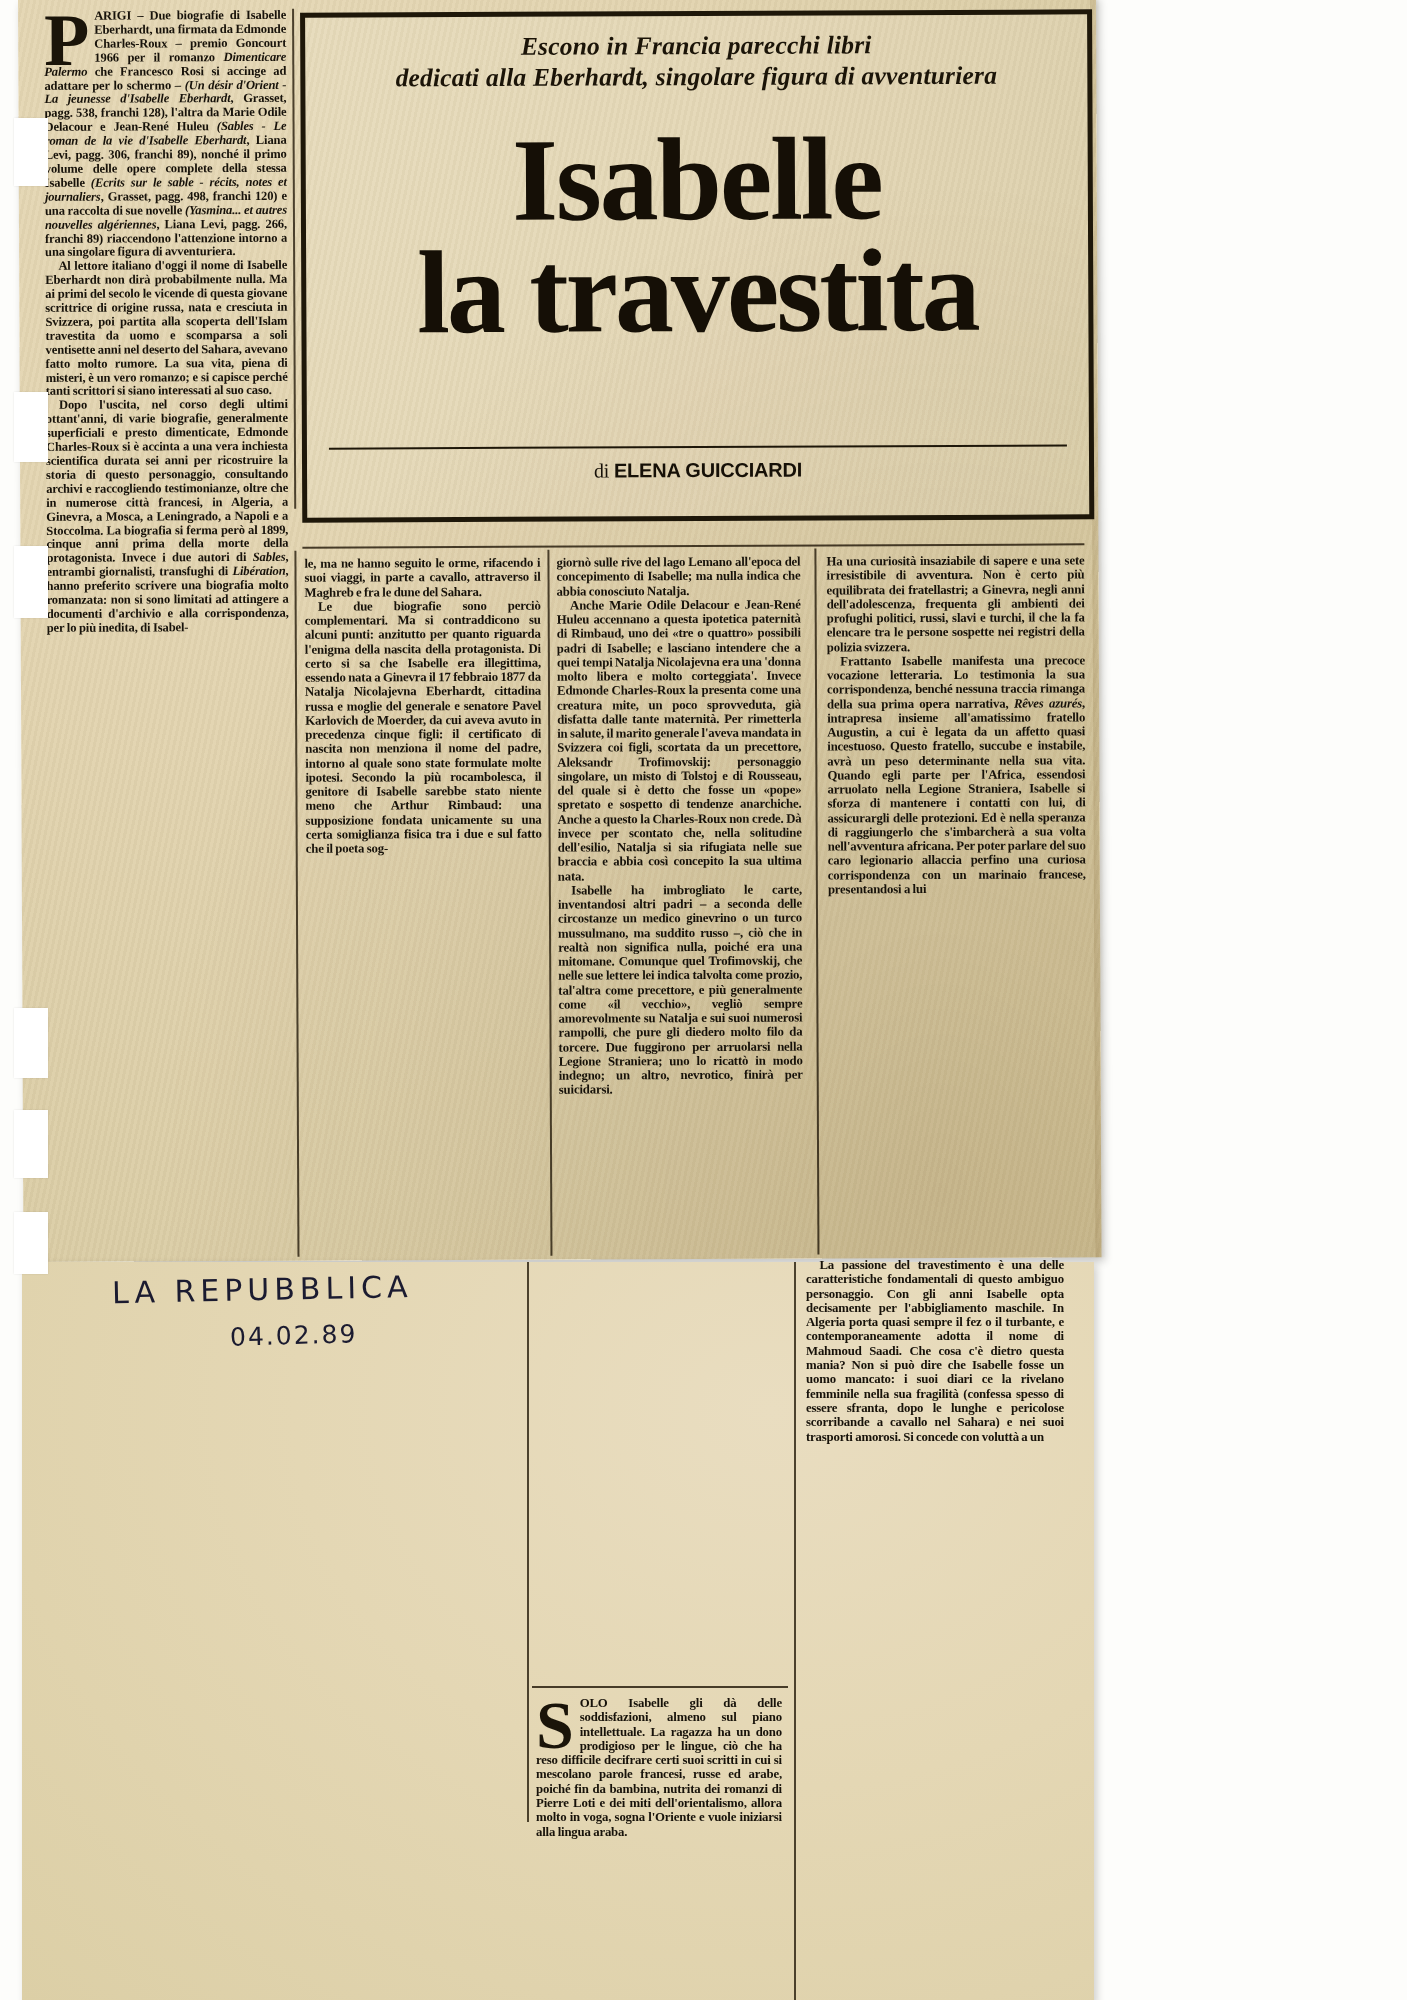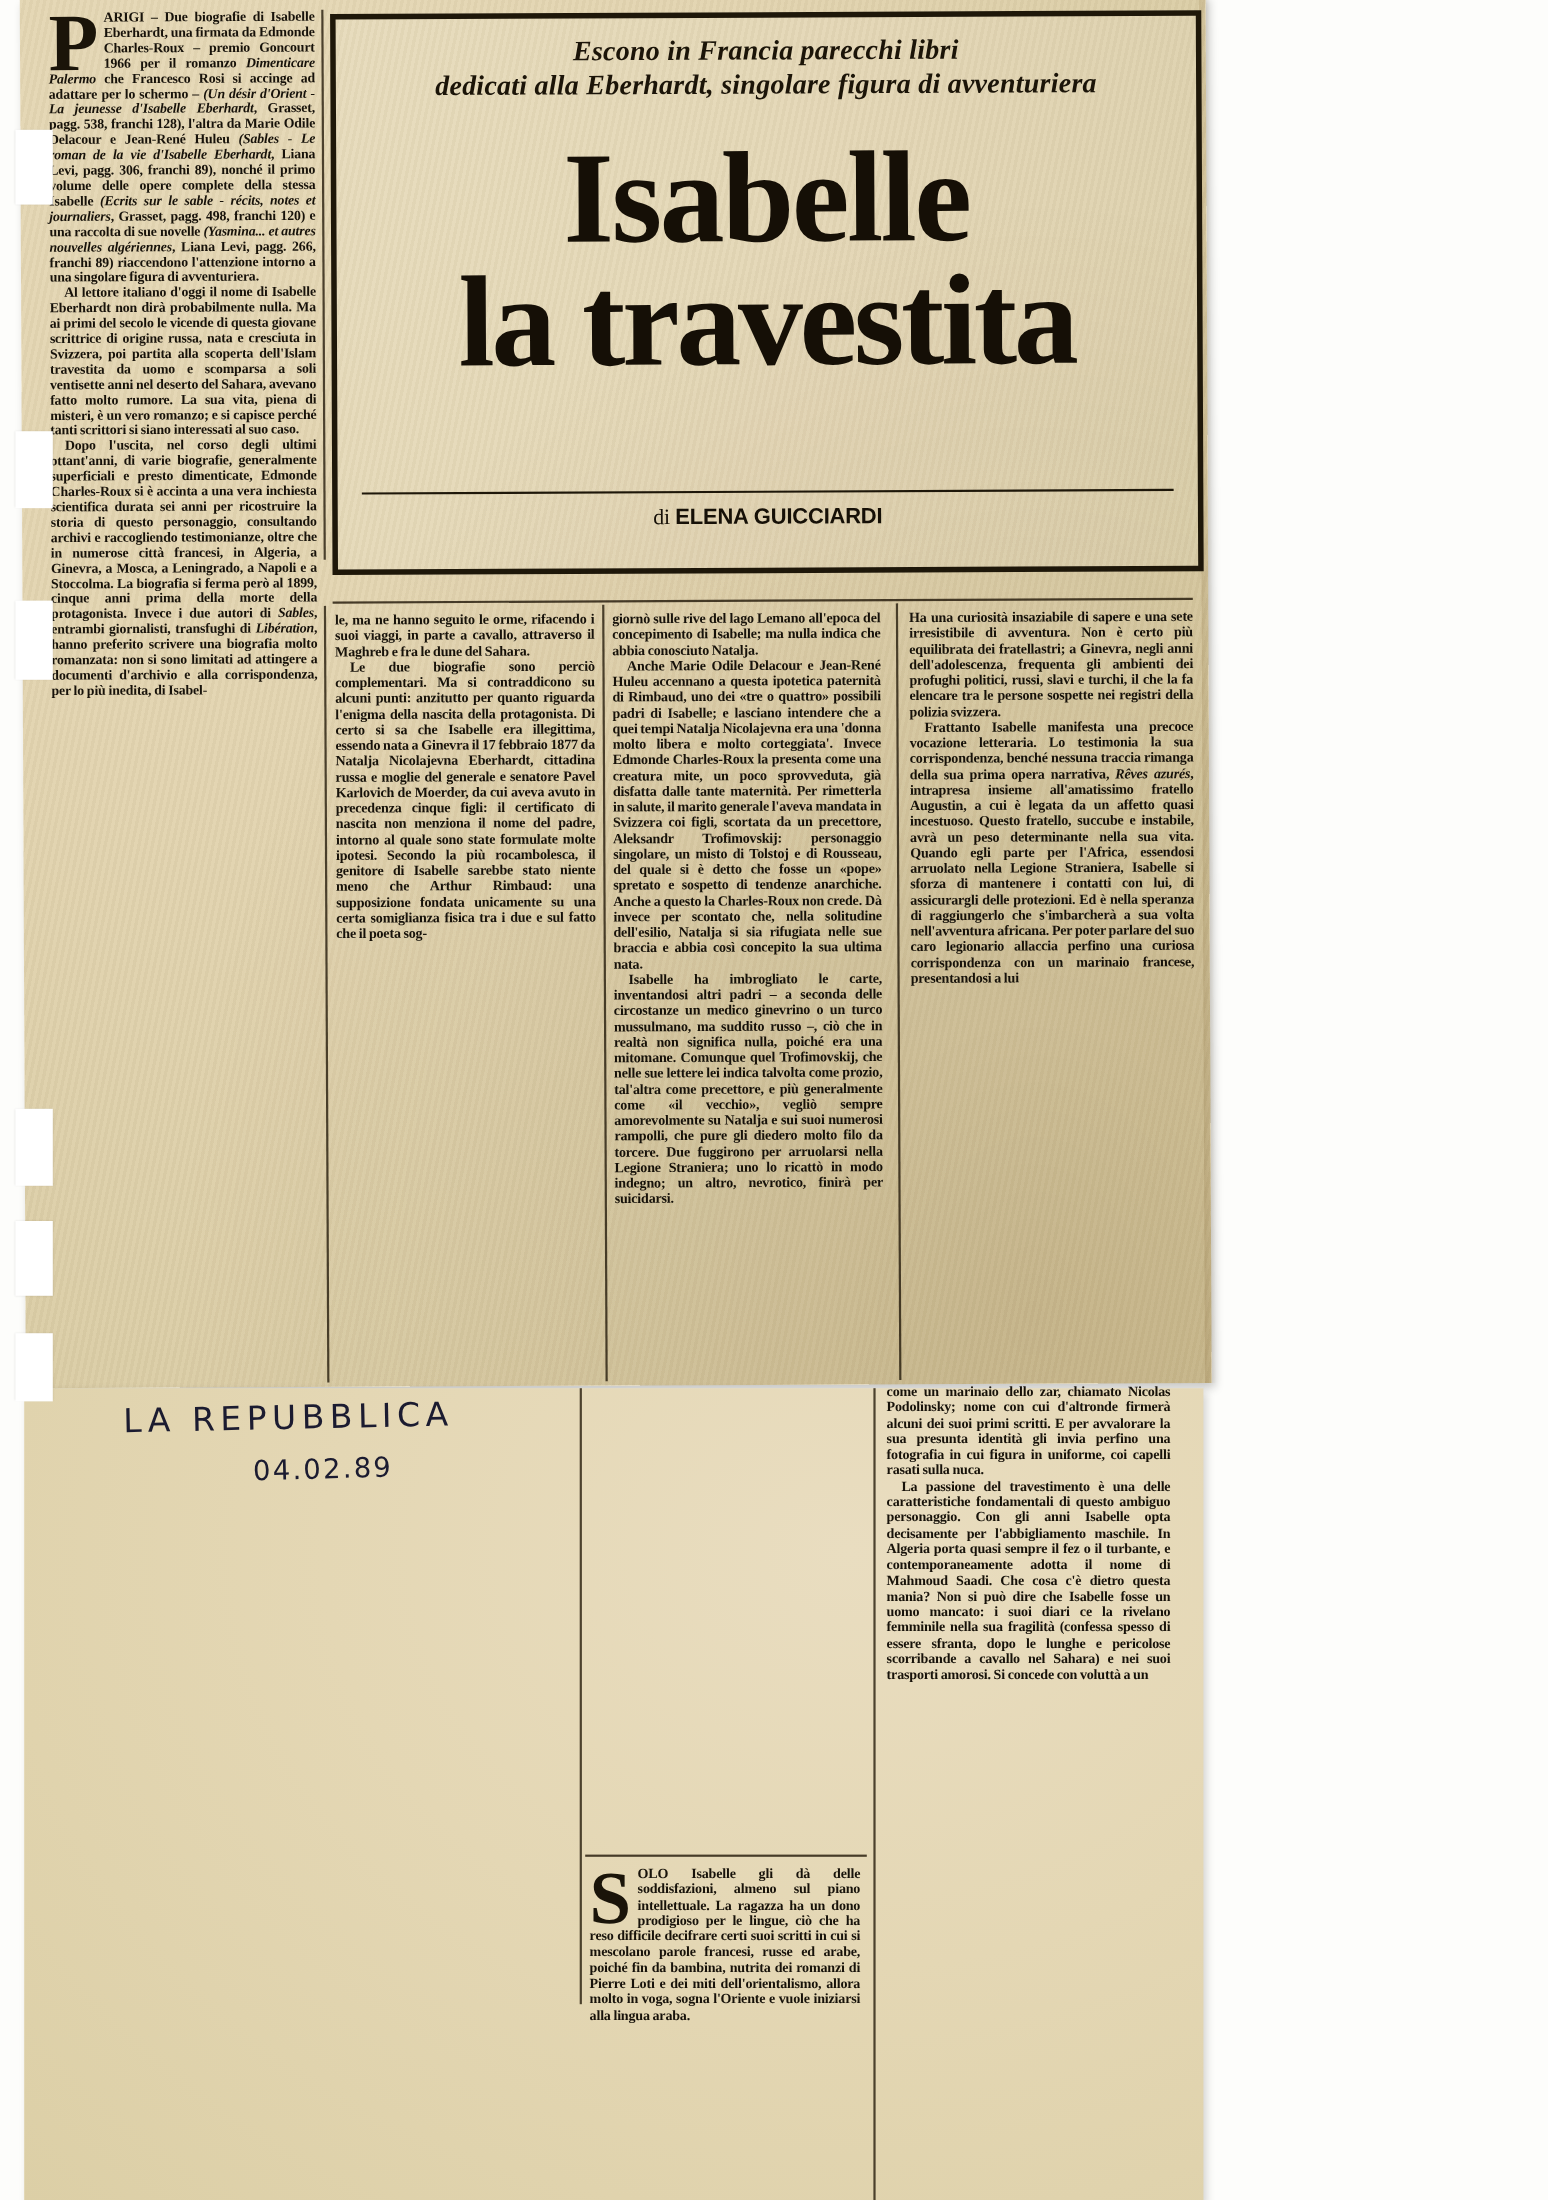--- a/index.html
+++ b/index.html
@@ -172,21 +172,20 @@
   </div>
   <div class="col bodycol2" style="left:514px;top:434px;width:246px;">
     <span id="dropS">S</span>
     <div>
         <p class="noind">OLO Isabelle gli dà delle soddisfazioni, almeno sul piano intellettuale. La ragazza ha un dono prodigioso per le lingue, ciò che ha reso difficile decifrare certi suoi scritti in cui si mescolano parole francesi, russe ed arabe, poiché fin da bambina, nutrita dei romanzi di Pierre Loti e dei miti dell'orientalismo, allora molto in voga, sogna l'Oriente e vuole iniziarsi alla lingua araba.</p>
       </div>
   </div>
 
   <div class="col bodycol2" style="left:784px;top:-4px;width:258px;">
     <div>
-        <p class="noind">come un marinaio dello zar, chiamato Nicolas Podolinsky; nome con cui d'altronde firmerà alcuni dei suoi primi scritti. E per avvalorare la sua presunta identità gli invia perfino una fotografia in cui figura in uniforme, coi capelli rasati sulla nuca.</p>
         <p>La passione del travestimento è una delle caratteristiche fondamentali di questo ambiguo personaggio. Con gli anni Isabelle opta decisamente per l'abbigliamento maschile. In Algeria porta quasi sempre il fez o il turbante, e contemporaneamente adotta il nome di Mahmoud Saadi. Che cosa c'è dietro questa mania? Non si può dire che Isabelle fosse un uomo mancato: i suoi diari ce la rivelano femminile nella sua fragilità (confessa spesso di essere sfranta, dopo le lunghe e pericolose scorribande a cavallo nel Sahara) e nei suoi trasporti amorosi. Si concede con voluttà a un</p>
       </div>
   </div>
 </div>
 
 <div class="tape" style="top:118px;height:68px;"></div>
 <div class="tape" style="top:392px;height:70px;"></div>
 <div class="tape" style="top:546px;height:72px;"></div>
 <div class="tape" style="top:1008px;height:70px;"></div>
 <div class="tape" style="top:1110px;height:68px;"></div>

